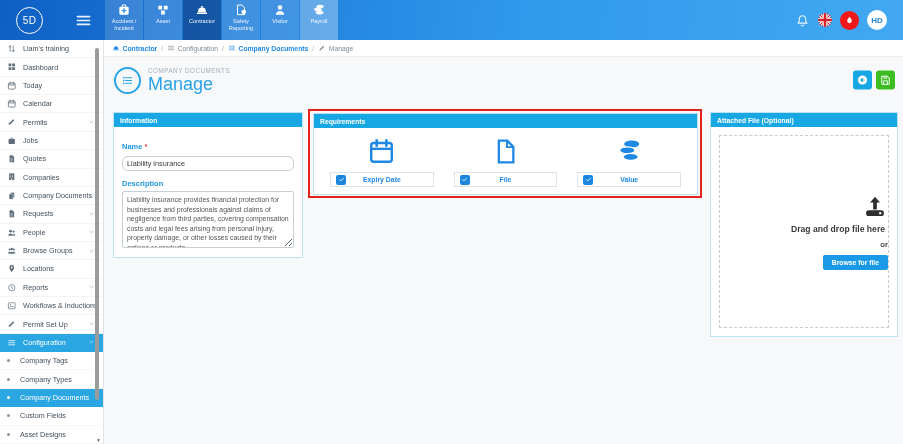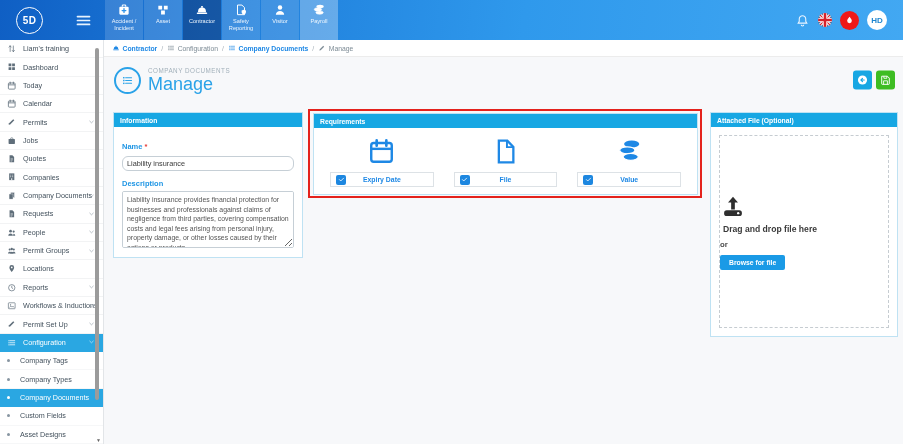--- a/index.html
+++ b/index.html
@@ -4,21 +4,21 @@
 <style>
   *{box-sizing:border-box;margin:0;padding:0}
   html,body{width:903px;height:444px;overflow:hidden}
   body{position:relative;background:#f7f8fa;font-family:"Liberation Sans",sans-serif;-webkit-font-smoothing:antialiased}
   .ic{display:inline-flex;line-height:0}
 
   
   .topbar{position:absolute;left:0;top:0;width:903px;height:40px;z-index:6;display:flex;align-items:center;
     background:linear-gradient(97deg,#0f5fc4 0%,#1f7fdc 28%,#2f99ec 58%,#42a8f2 100%)}
   .logo{width:27px;height:27px;border:1.6px solid #fff;border-radius:50%;margin-left:16px;flex:none;
-    display:flex;align-items:center;justify-content:center;color:#fff;font-size:10px;font-weight:bold;letter-spacing:.3px}
+    display:flex;align-items:center;justify-content:center;color:#fff;font-size:10px;font-weight:normal;letter-spacing:.3px}
   .menu-btn{margin-left:32px;width:17px;height:17px;color:#e6f2fd;cursor:pointer;flex:none}
   .menu-btn svg{width:100%;height:100%}
   .mods{display:flex;margin-left:13px;height:40px}
   .mod{width:38px;height:40px;margin-right:1px;background:rgba(255,255,255,.15);color:#fff;cursor:pointer;
     display:flex;flex-direction:column;align-items:center;padding-top:3px}
   .mod .ic svg{width:14px;height:14px}
   .mod-label{font-size:5.6px;line-height:1.2;text-align:center;margin-top:1px;color:#eef6fe}
   .mod.active{background:rgba(10,30,80,.38)}
   .mod.hl{background:rgba(255,255,255,.30)}
   .top-right{position:absolute;right:16px;top:0;height:40px;display:flex;align-items:center;gap:8px}
@@ -87,21 +87,21 @@
   .req-card{flex:1;display:flex;flex-direction:column;align-items:center}
   .req-icon{height:36px;display:flex;align-items:center;justify-content:center;color:#1e88e5}
   .req-icon svg{width:29px;height:29px}
   .check-row{width:100%;border:1px solid #dde2e6;height:15px;display:flex;align-items:center;margin-top:3px;background:#fff}
   .checkbox{width:10px;height:10px;background:#1d87e0;border-radius:2px;margin-left:5px;display:flex;align-items:center;justify-content:center;cursor:pointer;flex:none}
   .checkbox svg{width:7px;height:7px}
   .check-label{flex:1;text-align:center;font-size:6.9px;font-weight:bold;color:#1e88e5;padding-right:15px}
 
   .p-att{left:606px;top:9px;width:188px;height:225px}
   .att-body{padding:8px;height:calc(100% - 14px)}
-  .dropzone{border:1px dashed #c6ccd1;height:100%;display:flex;flex-direction:column;align-items:flex-start;justify-content:center;text-align:center;cursor:pointer;background:#fff}
+  .dropzone{border:1px dashed #c6ccd1;height:100%;display:flex;flex-direction:column;align-items:flex-end;justify-content:center;text-align:center;cursor:pointer;background:#fff}
   .up-icon{color:#2e2e2e}
   .up-icon svg{width:26px;height:26px}
   .drop-text{font-size:8.6px;font-weight:bold;color:#3a3a3a;width:100px;line-height:1.28;margin-top:4px}
   .or-text{font-size:7.8px;font-weight:bold;color:#4a4a4a;margin:5px 0 6px}
   .browse-btn{background:#1a9ae6;color:#fff;font-size:6.8px;font-weight:bold;padding:4px 9px;border-radius:2px;border:none;cursor:pointer;font-family:"Liberation Sans",sans-serif}
 </style>
 </head>
 <body>
 
 <div class="topbar">
@@ -310,21 +310,21 @@
       </div>
       <div class="srow">
         <span class="ic">
           <svg viewBox="0 0 24 24">
             <circle cx="6.8" cy="9" r="2.6" fill="currentColor"></circle>
             <circle cx="17.2" cy="9" r="2.6" fill="currentColor"></circle>
             <circle cx="12" cy="7.5" r="3" fill="currentColor"></circle>
             <path d="M2.5 19c.3-3 2-4.7 4.5-4.7 1 0 1.9.3 2.6.8-1.2 1-2 2.3-2.2 3.9zM21.5 19c-.3-3-2-4.7-4.5-4.7-1 0-1.9.3-2.6.8 1.2 1 2 2.3 2.2 3.9zM7.5 19.5c.3-3.3 2-5.2 4.5-5.2s4.2 1.9 4.5 5.2z" fill="currentColor"></path>
           </svg>
         </span>
-        <span class="slabel">Permit Groups</span>
+        <span class="slabel">Browse Groups</span>
         <span class="chev"><svg viewBox="0 0 24 24">
             <path d="M6 9l6 5.8L18 9" fill="none" stroke="currentColor" stroke-width="2" stroke-linecap="round"></path>
           </svg></span>
       </div>
       <div class="srow">
         <span class="ic">
           <svg viewBox="0 0 24 24">
             <path d="M12 2.8a6 6 0 0 1 6 6c0 4.4-6 11.4-6 11.4S6 13.2 6 8.8a6 6 0 0 1 6-6z" fill="currentColor"></path>
             <circle cx="12" cy="8.8" r="2.2" fill="#fff"></circle>
           </svg>

